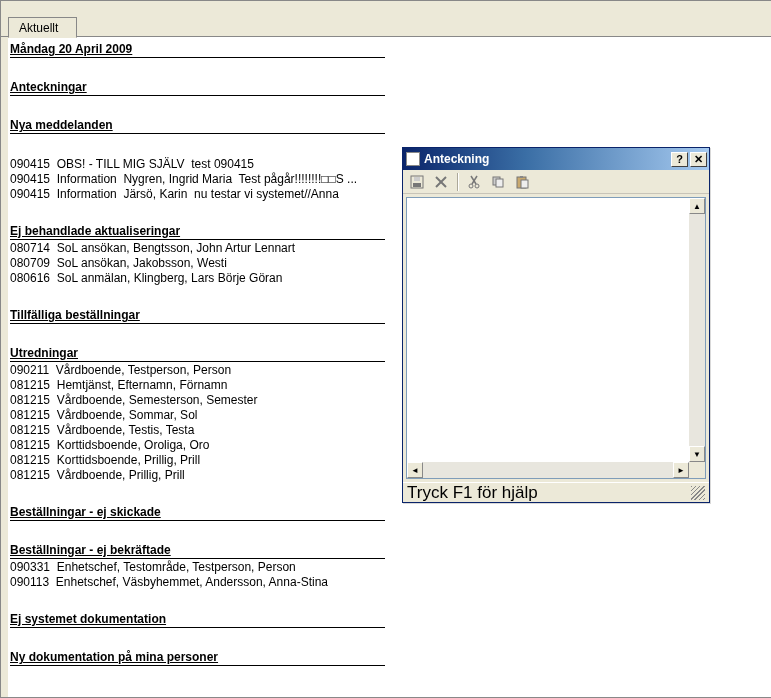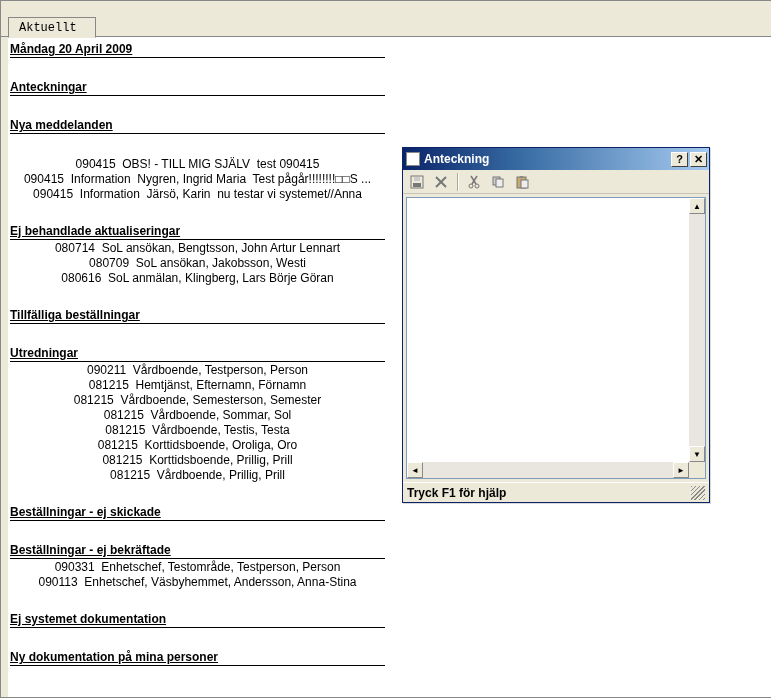--- a/index.html
+++ b/index.html
@@ -18,21 +18,20 @@
     border-right: none;
     width: 771px;
     height: 698px;
     background: #ece9d8;
   }
   .tab-bar {
     height: 36px;
     background: #ece9d8;
     border-bottom: 1px solid #888;
     position: relative;
-    font-family: Liberation Mono, monospace;
   }
   .tab {
     position: absolute;
     top: 16px;
     left: 7px;
     padding: 3px 18px 2px 10px;
     background: #ece9d8;
     border: 1px solid #888;
     border-bottom: 1px solid #ece9d8;
     height: 21px;
@@ -61,21 +60,20 @@
     border-bottom: none;
     width: auto;
   }
   .heading-row {
     border-bottom: 1px solid #000;
     width: 375px;
   }
   .rowline {
     margin: 1px 0;
     white-space: pre;
-    text-align: center;
   }
   .section-gap { height: 22px; }
 
   
   .dialog {
     position: absolute;
     left: 402px;
     top: 147px;
     width: 308px;
     border: 1px solid #0a246a;
@@ -182,25 +180,24 @@
   .corner {
     position: absolute;
     right: 0; bottom: 0;
     width: 16px; height: 16px;
     background: #ece9d8;
   }
   .statusbar {
     height: 20px;
     background: #ece9d8;
     border-top: 1px solid #fff;
-    font-size: 12px;
+    font-size: 17px;
     padding: 2px 4px;
     display: flex;
     align-items: center;
-    font-weight: bold;
   }
   .statusbar .grip {
     margin-left: auto;
     width: 14px; height: 14px;
     background: repeating-linear-gradient(135deg, #888 0 1px, transparent 1px 3px);
   }
 </style>
 </head>
 <body>
 

